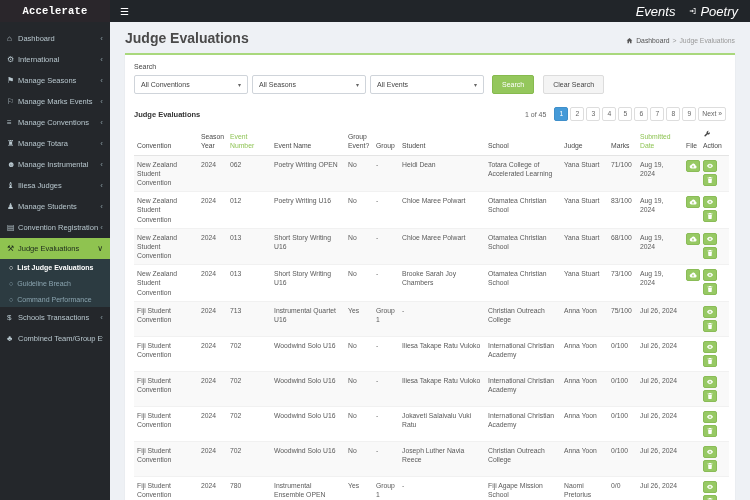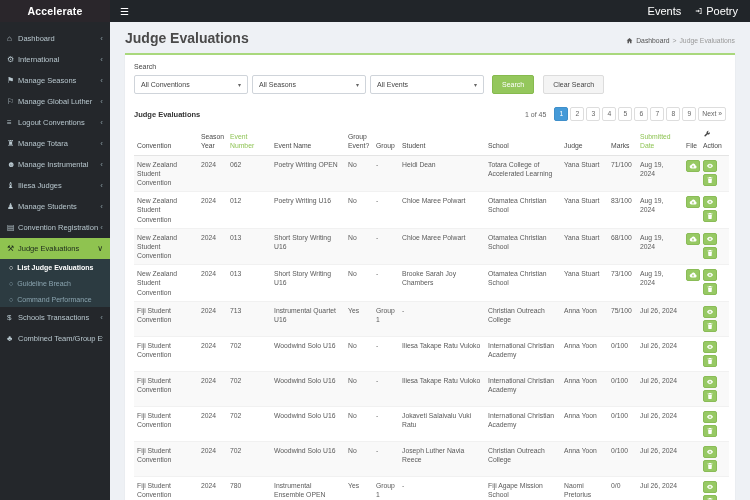--- a/index.html
+++ b/index.html
@@ -2,25 +2,25 @@
 <html><head>
 <meta charset="utf-8">
 <style>
   * { margin:0; padding:0; box-sizing:border-box; }
   html,body { width:750px; height:500px; overflow:hidden; }
   body { font-family:"Liberation Sans","DejaVu Sans",sans-serif; background:#eef1f5; color:#555; }
 
   
   .topbar { display:flex; height:22px; }
   .brand { width:110px; background:#2a262b; color:#fff; font-size:10.5px; font-weight:bold;
-           display:flex; align-items:center; justify-content:center; letter-spacing:.2px; }
+           display:flex; align-items:center; justify-content:center; letter-spacing:.2px;font-family:Liberation Mono, monospace; }
   .nav { flex:1; background:#212529; display:flex; align-items:center; justify-content:space-between; }
   .hamburger { color:#fff; font-size:10px; padding:0 10px; cursor:pointer; }
   .nav-right { display:flex; align-items:center; gap:14px; padding-right:12px; }
-  .nav-link { color:#fff; font-size:11px; display:flex; align-items:center; gap:3px; cursor:pointer; }
+  .nav-link { color:#fff; font-size:13px; display:flex; align-items:center; gap:3px; cursor:pointer;font-style:italic; }
   .nav-link svg { width:8px; height:8px; fill:#fff; }
 
   
   .main { display:flex; height:478px; }
   .sidebar { width:110px; background:#24272b; flex-shrink:0; padding-top:6px; }
   .content { flex:1; background:#eef1f5; overflow:hidden; }
 
   
   .side-item { display:flex; align-items:center; padding:6px 7px; color:#b8c7ce; font-size:7.5px;
                cursor:pointer; position:relative; }
@@ -112,26 +112,26 @@
         <span class="lbl">International</span>
         <span class="chev">‹</span>
       </div>
       <div class="side-item">
         <span class="ico">⚑</span>
         <span class="lbl">Manage Seasons</span>
         <span class="chev">‹</span>
       </div>
       <div class="side-item">
         <span class="ico">⚐</span>
-        <span class="lbl">Manage Global Luther</span>
+        <span class="lbl">Manage Marks Events</span>
         <span class="chev">‹</span>
       </div>
       <div class="side-item">
         <span class="ico">≡</span>
-        <span class="lbl">Logout Conventions</span>
+        <span class="lbl">Manage Conventions</span>
         <span class="chev">‹</span>
       </div>
       <div class="side-item">
         <span class="ico">♜</span>
         <span class="lbl">Manage Totara</span>
         <span class="chev">‹</span>
       </div>
       <div class="side-item">
         <span class="ico">☻</span>
         <span class="lbl">Manage Instrumental</span>

